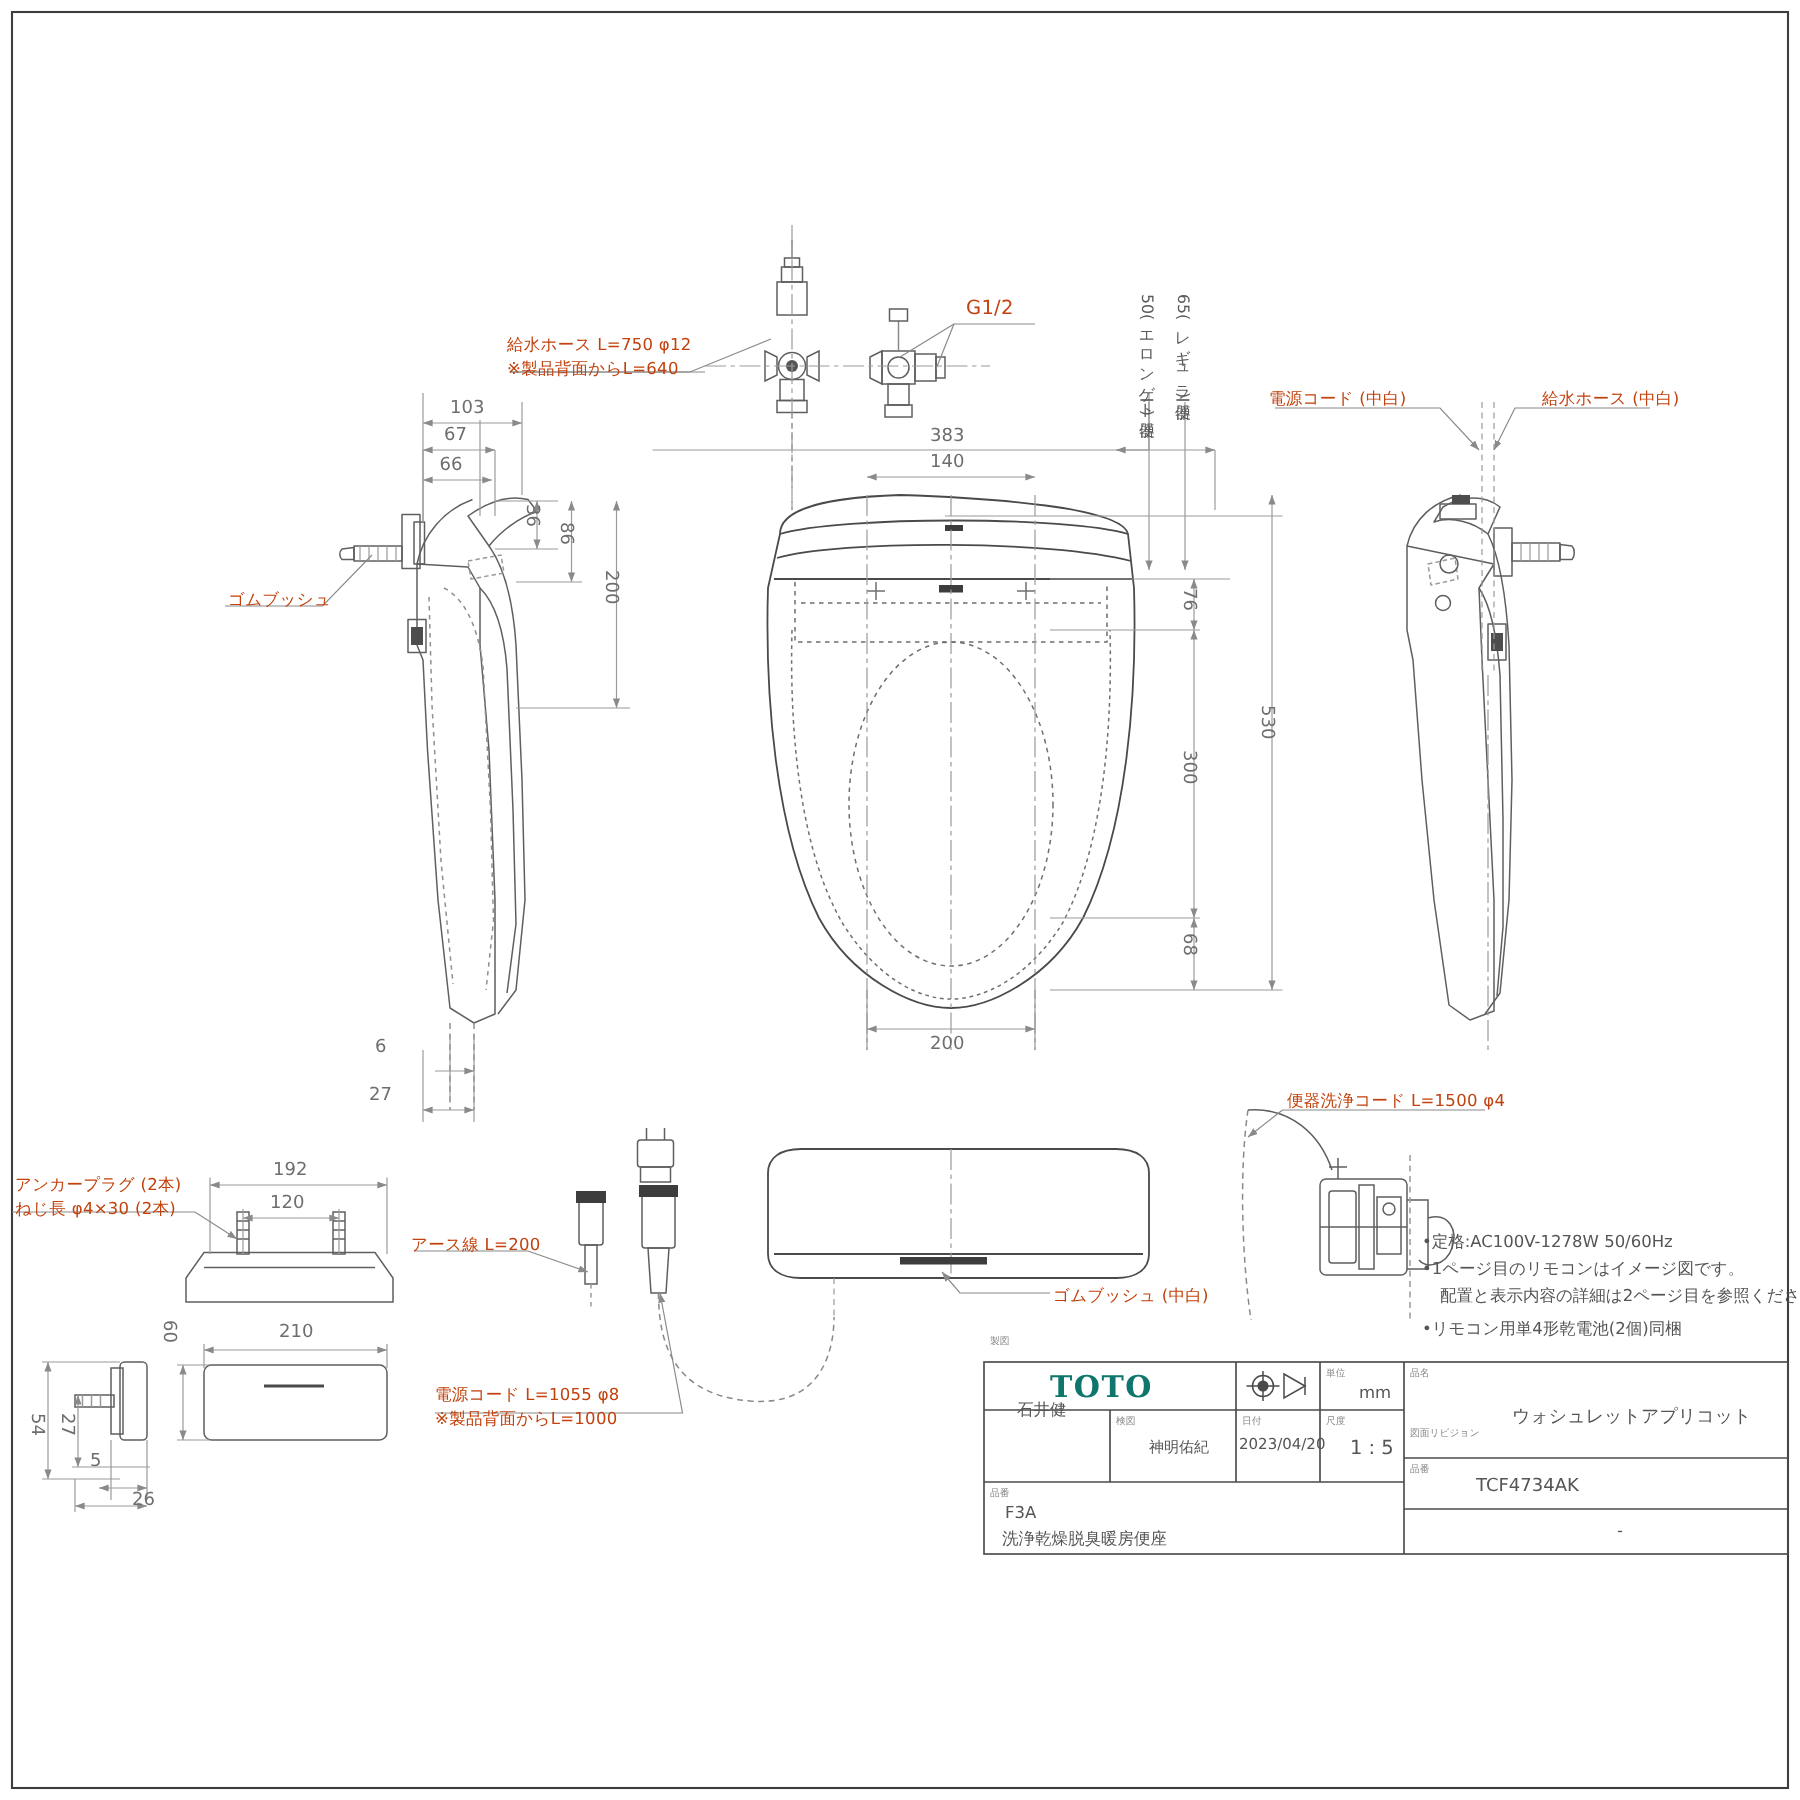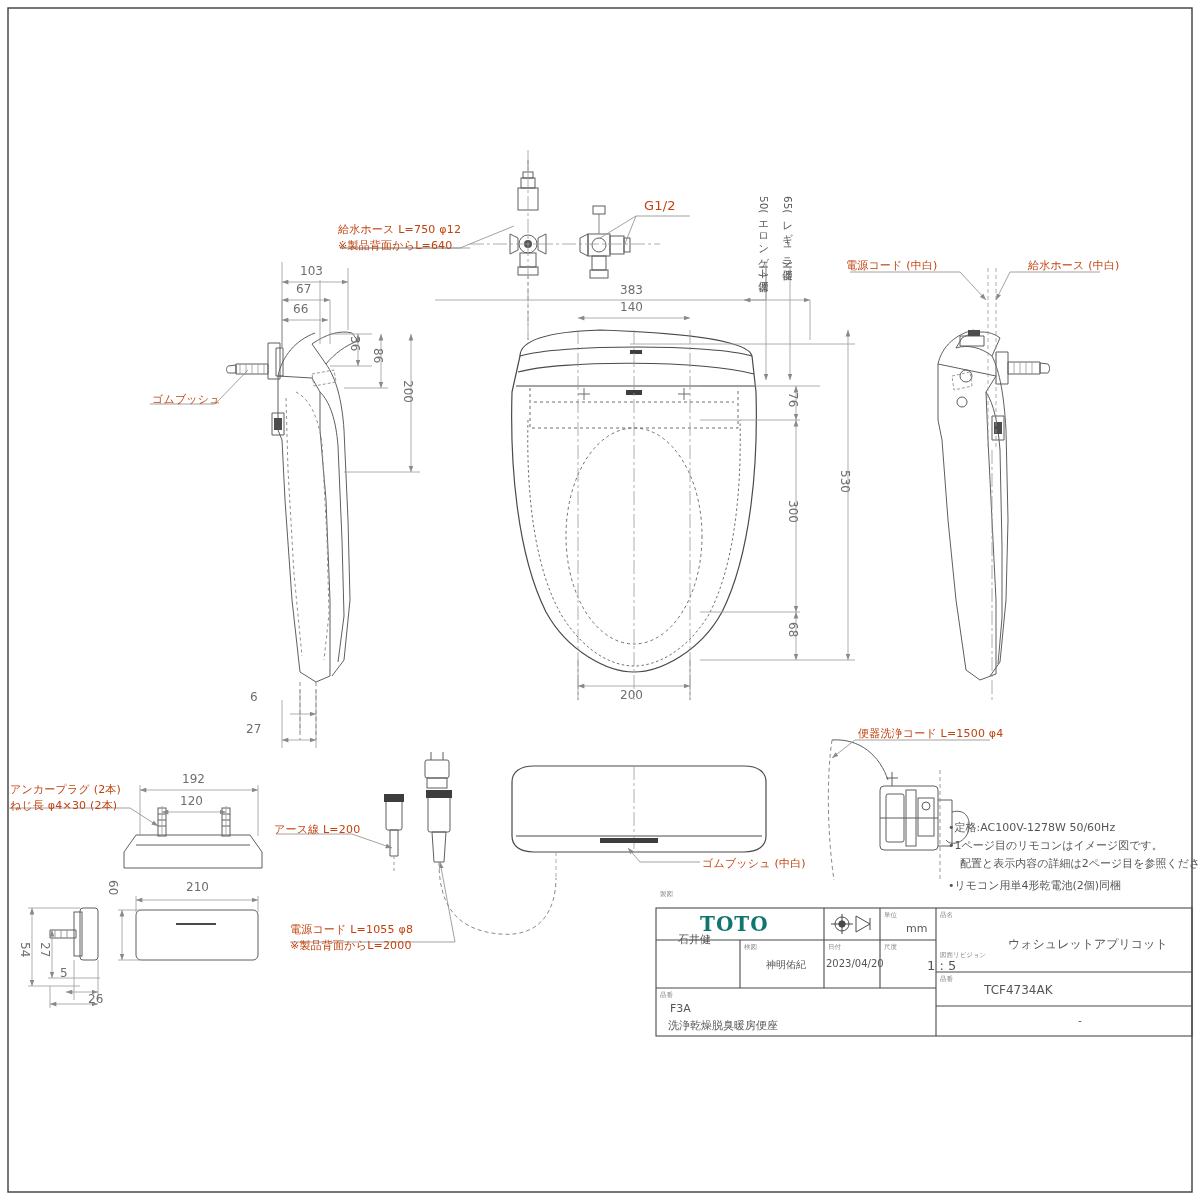--- a/index.html
+++ b/index.html
@@ -425,41 +425,41 @@
 <div class="dim" style="left:180px;top:794px;">120</div>
 <div class="dim" style="left:186px;top:880px;">210</div>
 <div class="vdim" style="left:106px;top:880px;">60</div>
 <div class="vdim" style="left:18px;top:942px;">54</div>
 <div class="vdim" style="left:38px;top:942px;">27</div>
 <div class="dim" style="left:60px;top:966px;">5</div>
 <div class="dim" style="left:52px;top:992px;padding-left:36px;">26</div>
 
 <div class="lbl u" style="left:274px;top:822px;">アース線 L=200</div>
 <div class="lbl" style="left:290px;top:922px;">電源コード L=1055  φ8</div>
-<div class="lbl" style="left:290px;top:938px;">※製品背面からL=2000</div>
+<div class="lbl" style="left:290px;top:938px;">※製品背面からL=1000</div>
 <div class="lbl u" style="left:702px;top:856px;">ゴムブッシュ (中白)</div>
 <div class="lbl" style="left:858px;top:726px;">便器洗浄コード  L=1500  φ4</div>
 
 <div class="note" style="left:948px;top:820px;">•定格:AC100V-1278W 50/60Hz</div>
 <div class="note" style="left:948px;top:838px;">•1ページ目のリモコンはイメージ図です。</div>
 <div class="note" style="left:960px;top:856px;">配置と表示内容の詳細は2ページ目を参照ください。</div>
 <div class="note" style="left:948px;top:878px;">•リモコン用単4形乾電池(2個)同梱</div>
 
 <div class="toto" style="left:700px;top:912px;">TOTO</div>
 <div class="tbh" style="left:884px;top:911px;">単位</div>
 <div class="tb" style="left:906px;top:922px;">mm</div>
 
 <div class="tbh" style="left:660px;top:890px;">製図</div>
 <div class="tb" style="left:678px;top:932px;">石井健</div>
 <div class="tbh" style="left:744px;top:943px;">検図</div>
 <div class="tb" style="left:766px;top:958px;font-size:10px;font-family:Liberation Serif, serif;">神明佑紀</div>
 <div class="tbh" style="left:828px;top:943px;">日付</div>
 <div class="tb" style="left:826px;top:958px;font-size:10px;">2023/04/20</div>
 <div class="tbh" style="left:884px;top:943px;">尺度</div>
-<div class="tb" style="left:927px;top:958px;font-size:13px;">1 : 5</div>
+<div class="tb" style="left:900px;top:958px;font-size:13px;">1 : 5</div>
 
 <div class="tbh" style="left:660px;top:991px;">品番</div>
 <div class="tb" style="left:670px;top:1002px;">F3A</div>
 <div class="tb" style="left:668px;top:1018px;">洗浄乾燥脱臭暖房便座</div>
 
 <div class="tbh" style="left:940px;top:911px;">品名</div>
 <div class="tb" style="left:1008px;top:936px;font-size:12px;">ウォシュレットアプリコット</div>
 <div class="tbh" style="left:940px;top:975px;">品番</div>
 <div class="tb" style="left:984px;top:983px;font-size:12px;">TCF4734AK</div>
 <div class="tbh" style="left:940px;top:951px;">図面リビジョン</div>

